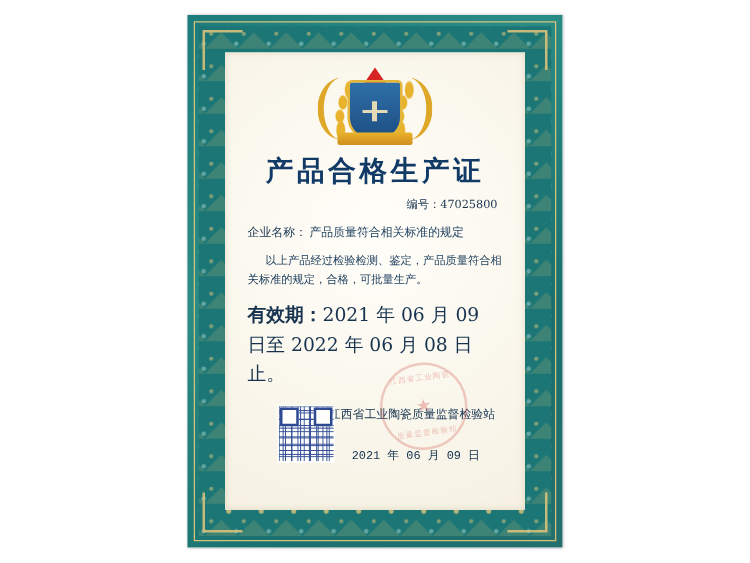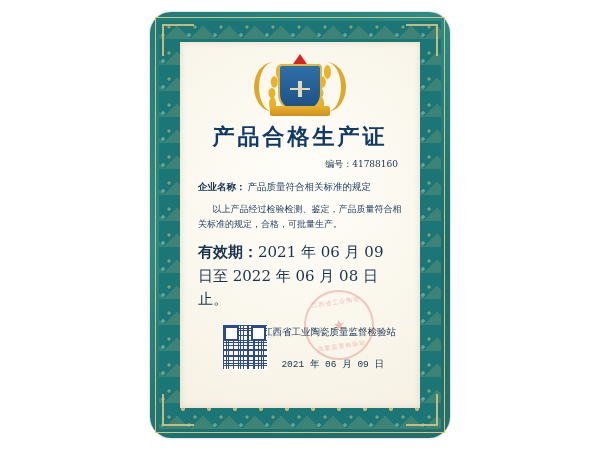--- a/index.html
+++ b/index.html
@@ -21,21 +21,20 @@
   
   .cert-outer {
     position: absolute;
     left: 150px;
     top: 12px;
     width: 300px;
     height: 426px;
     background: #1f7d7a;
     background: linear-gradient(140deg, #1d7c7b 0%, #2a8c86 35%, #19706f 70%, #236f6d 100%);
     box-shadow: 0 0 2px rgba(0,0,0,0.35);
-    border-radius: 21px;
   }
   
   .cert-goldline {
     position: absolute;
     left: 5px;
     top: 5px;
     right: 5px;
     bottom: 5px;
     border: 1px solid #d8c27a;
   }
@@ -191,21 +190,21 @@
     font-size: 9px;
     margin-bottom: 8px;
     padding-right: 4px;
   }
   .field {
     display: flex;
     align-items: baseline;
     margin-bottom: 7px;
   }
   .field .label {
-    font-weight: bold;
+    font-weight: normal;
     white-space: nowrap;
     color: #11304d;
   }
   .field .value {
     flex: 1;
     margin-left: 2px;
     color: #1b3c5c;
   }
   .paragraph {
     margin: 6px 0 9px 0;
@@ -332,21 +331,21 @@
           <div class="shield"></div>
           <div class="ribbon"></div>
         </div>
       </div>
 
       <div class="cert-title">产品合格生产证</div>
 
       <div class="cert-body">
 
         <div class="row-number">
-          <span>编号：</span><span>41788160</span>
+          <span>编号：</span><span>47025800</span>
         </div>
 
         <div class="field">
           <span class="label">企业名称：</span>
           <span class="value">产品质量符合相关标准的规定</span>
         </div>
 
 
         <div class="paragraph">以上产品经过检验检测、鉴定，产品质量符合相关标准的规定，合格，可批量生产。</div>
 

